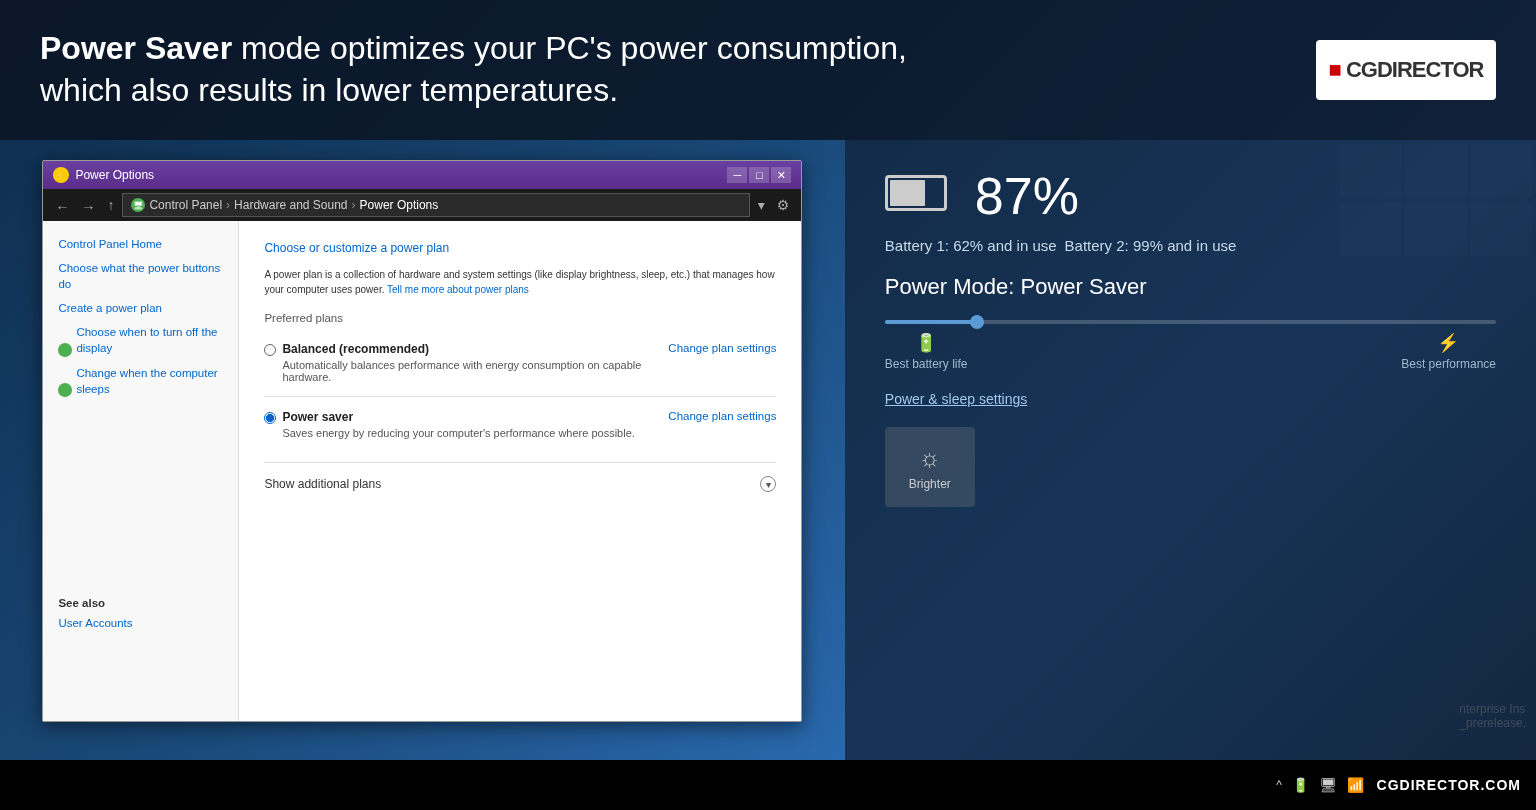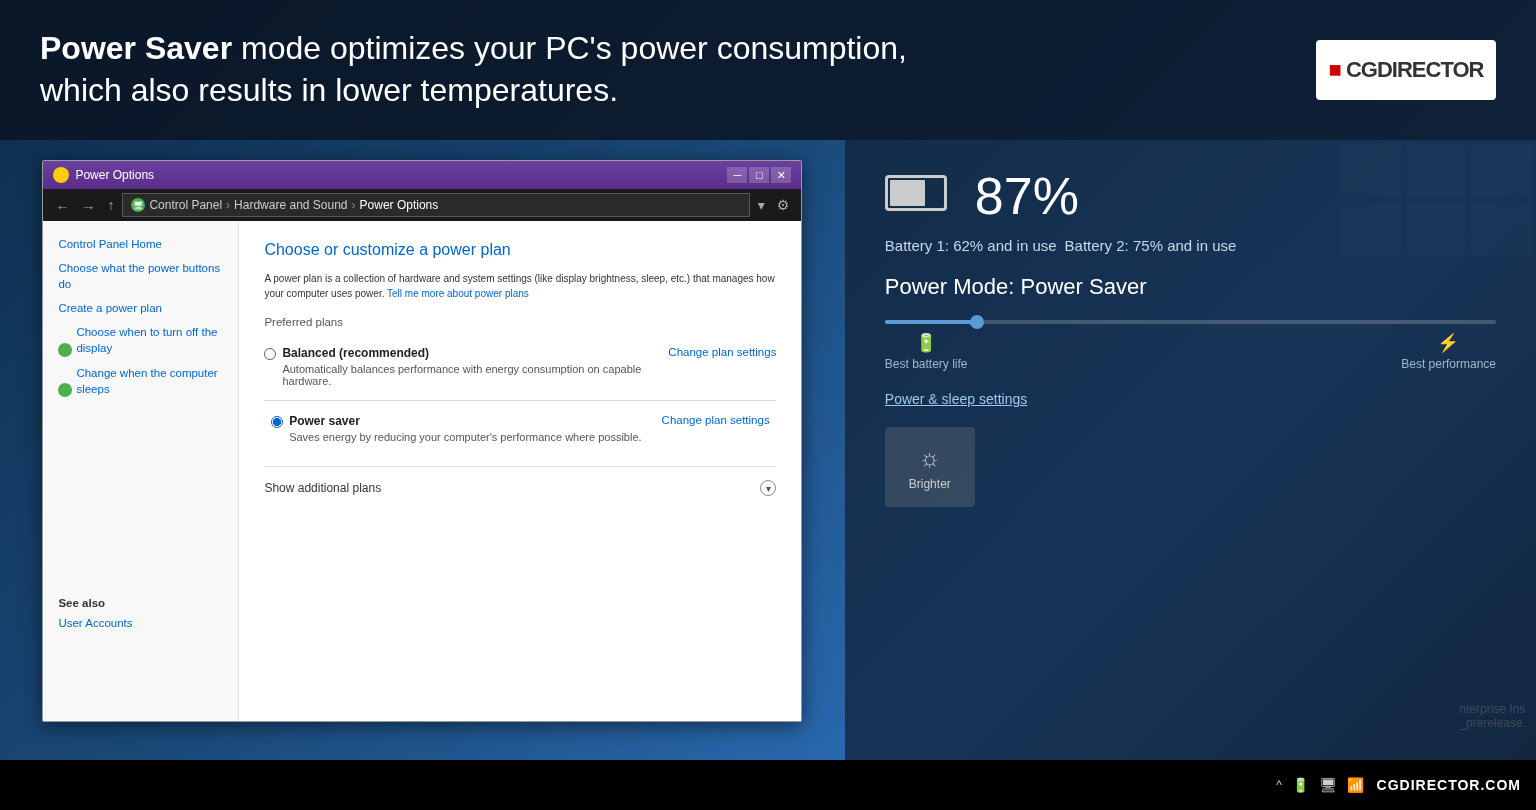--- a/index.html
+++ b/index.html
@@ -244,21 +244,21 @@
     }
 
     
     .dialog-main {
       flex: 1;
       padding: 20px 25px;
     }
 
     .main-title {
       color: #0066cc;
-      font-size: 16px;
+      font-size: 12px;
       font-weight: 400;
       margin-bottom: 12px;
     }
 
     .main-description {
       color: #333;
       font-size: 10px;
       line-height: 1.5;
       margin-bottom: 15px;
     }
@@ -274,21 +274,21 @@
       margin-bottom: 10px;
     }
 
     .plan-section {
       margin-bottom: 15px;
     }
 
     .plan-item {
       display: flex;
       align-items: flex-start;
-      justify-content: center;
+      justify-content: space-between;
       padding: 8px 0;
     }
 
     .plan-left {
       display: flex;
       flex-direction: column;
       gap: 3px;
     }
 
     .plan-name-row {
@@ -714,21 +714,21 @@
         <div class="battery-body">
           <div class="battery-fill" style="width:calc(70% - 4px);"></div>
           <div class="battery-tip"></div>
         </div>
       </div>
       <div class="battery-percent">87%</div>
     </div>
 
     <div class="battery-details">
       <div class="battery-line">Battery 1: 62% and in use</div>
-      <div class="battery-line">Battery 2: 75% and in use</div>
+      <div class="battery-line">Battery 2: 99% and in use</div>
     </div>
 
     <div class="power-mode-label">Power Mode: Power Saver</div>
 
     <div class="power-slider-container">
       <div class="power-slider-track">
         <div class="power-slider-fill"></div>
         <div class="power-slider-thumb"></div>
       </div>
       <div class="power-slider-labels">

